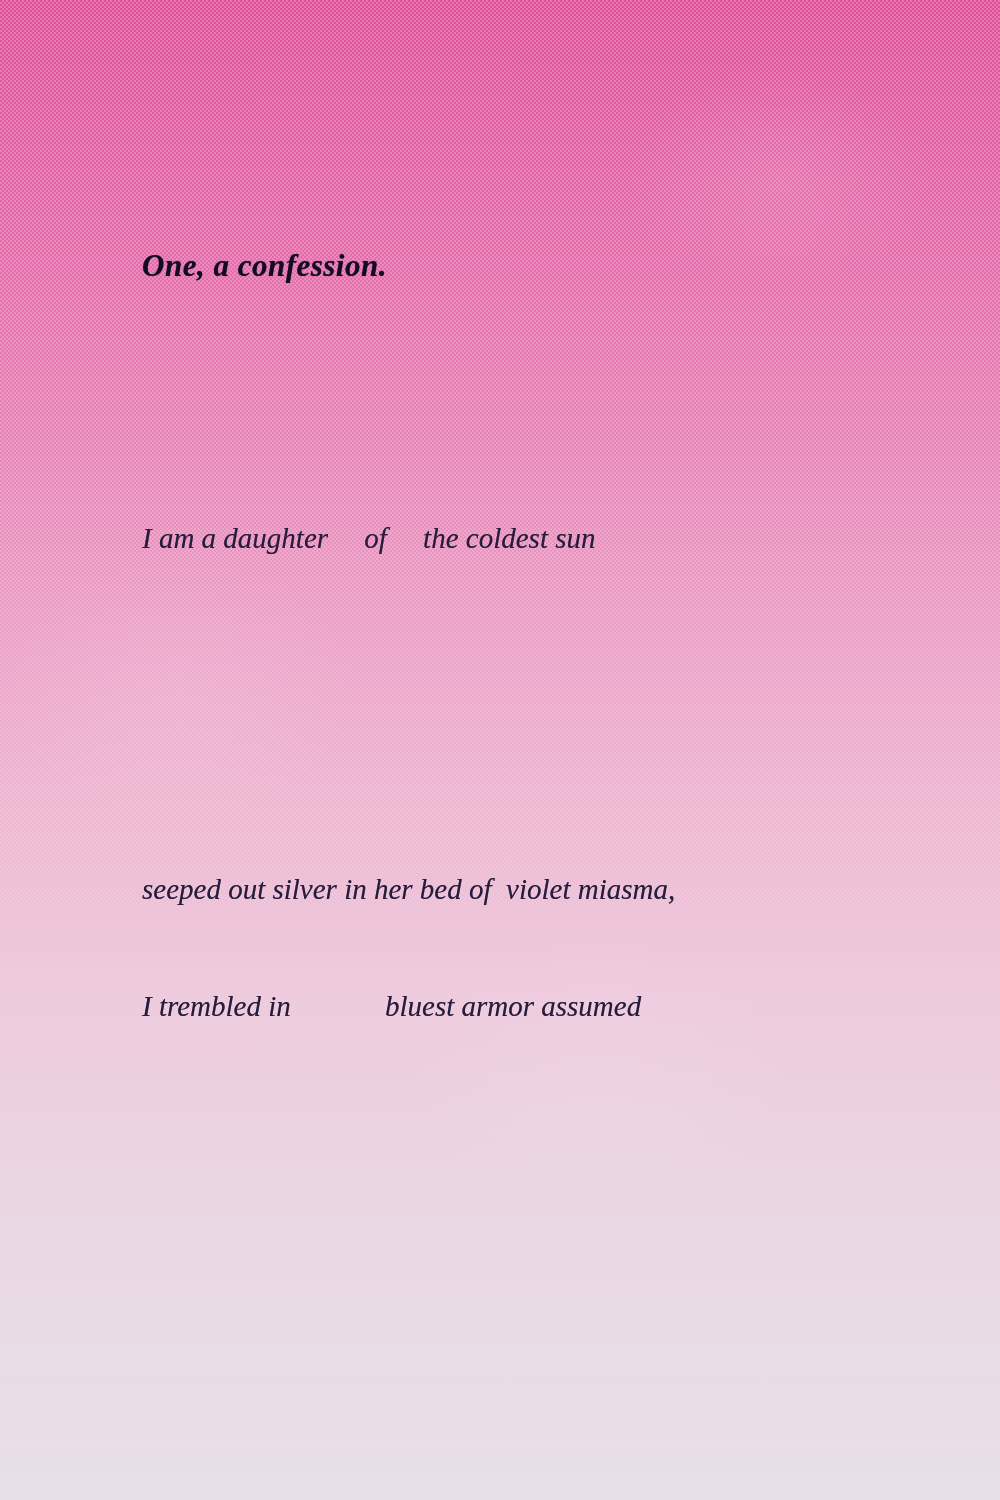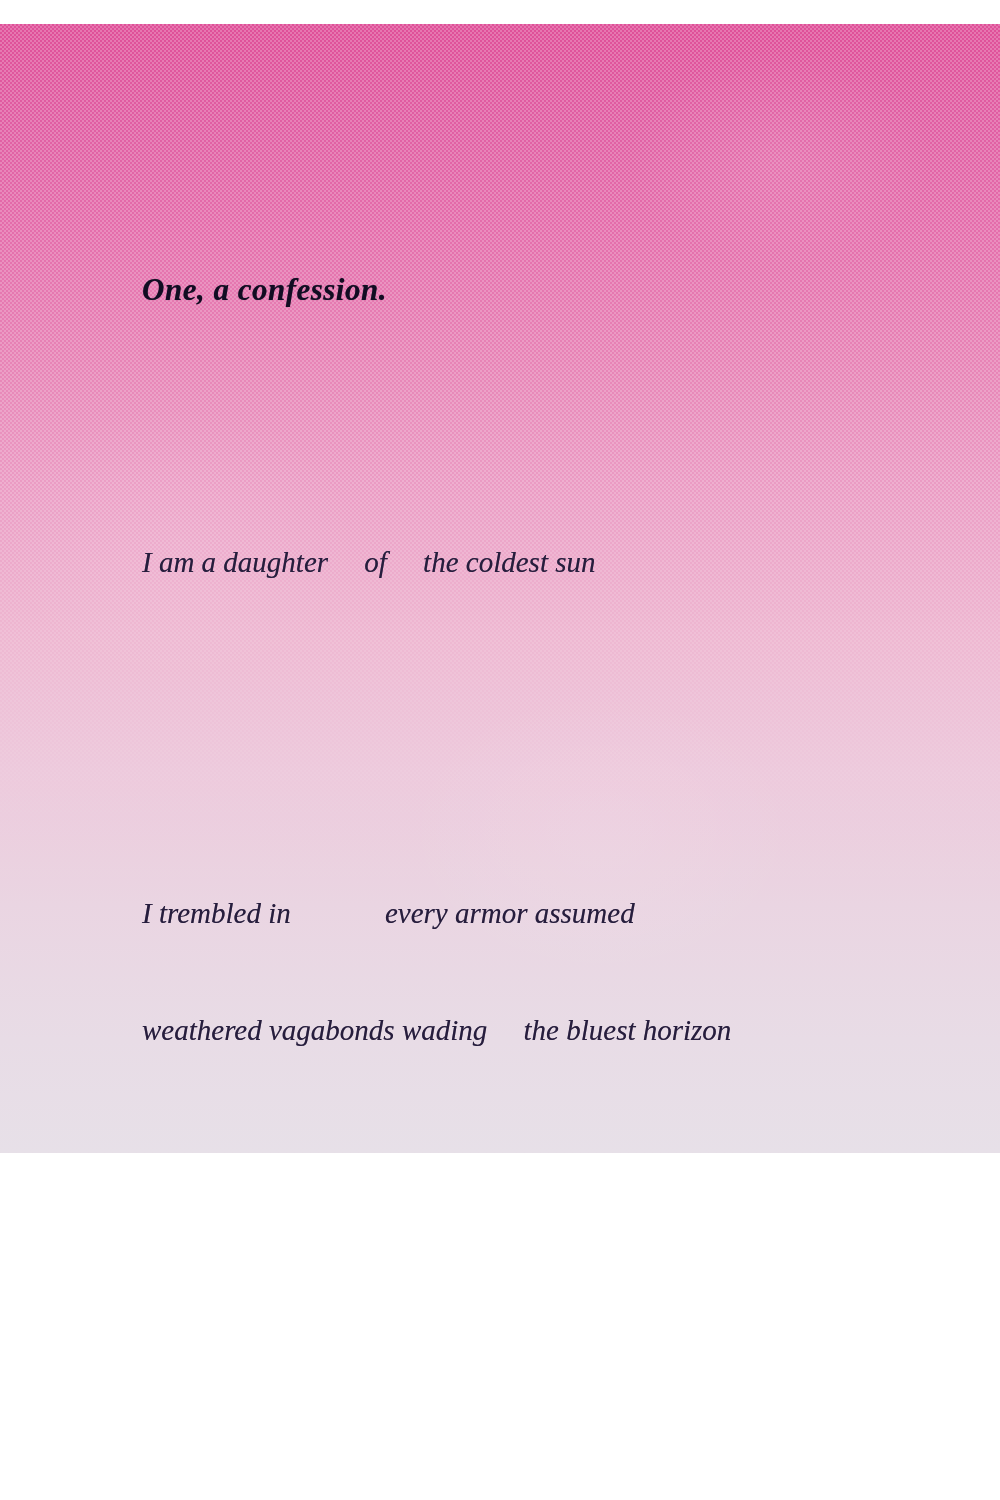--- a/index.html
+++ b/index.html
@@ -7,34 +7,33 @@
     padding: 0;
   }
   body {
     width: 1000px;
     height: 1500px;
     font-family: "Liberation Serif", "DejaVu Serif", serif;
   }
   .page {
     position: relative;
     width: 1000px;
-    height: 1129px;
+    height: 1500px;
     overflow: hidden;
     background: linear-gradient(180deg,
       #df4f98 0%,
       #e05da2 8%,
       #e46dab 18%,
       #e784b6 30%,
       #eb9ec5 42%,
       #eeb7d1 54%,
       #edc9dc 66%,
       #ead5e2 78%,
       #e8dce6 90%,
       #e7e0e8 100%);
-    margin-top: 24px;
   }
   
   .halftone {
     position: absolute;
     inset: 0;
     background-image: repeating-conic-gradient(rgba(255,255,255,0.24) 0% 25%, rgba(255,255,255,0) 0% 50%);
     background-size: 4px 4px;
     -webkit-mask-image: linear-gradient(180deg,
       rgba(0,0,0,0.95) 0%,
       rgba(0,0,0,0.85) 40%,
@@ -97,22 +96,22 @@
   <div class="mottle"></div>
 
   <main class="poem">
     <h1 class="poem-title">One, a confession.</h1>
 
     <section class="stanza">
       <div class="line">I am a daughter     of     the coldest sun</div>
     </section>
 
     <section class="stanza">
-      <div class="line">I trembled in             every armor assumed</div>
-      <div class="line">weathered vagabonds wading     the bluest horizon</div>
+      <div class="line">seeped out silver in her bed of  violet miasma,</div>
+      <div class="line">I trembled in             bluest armor assumed</div>
     </section>
 
     
 
     
 
     
 
     
   </main>

